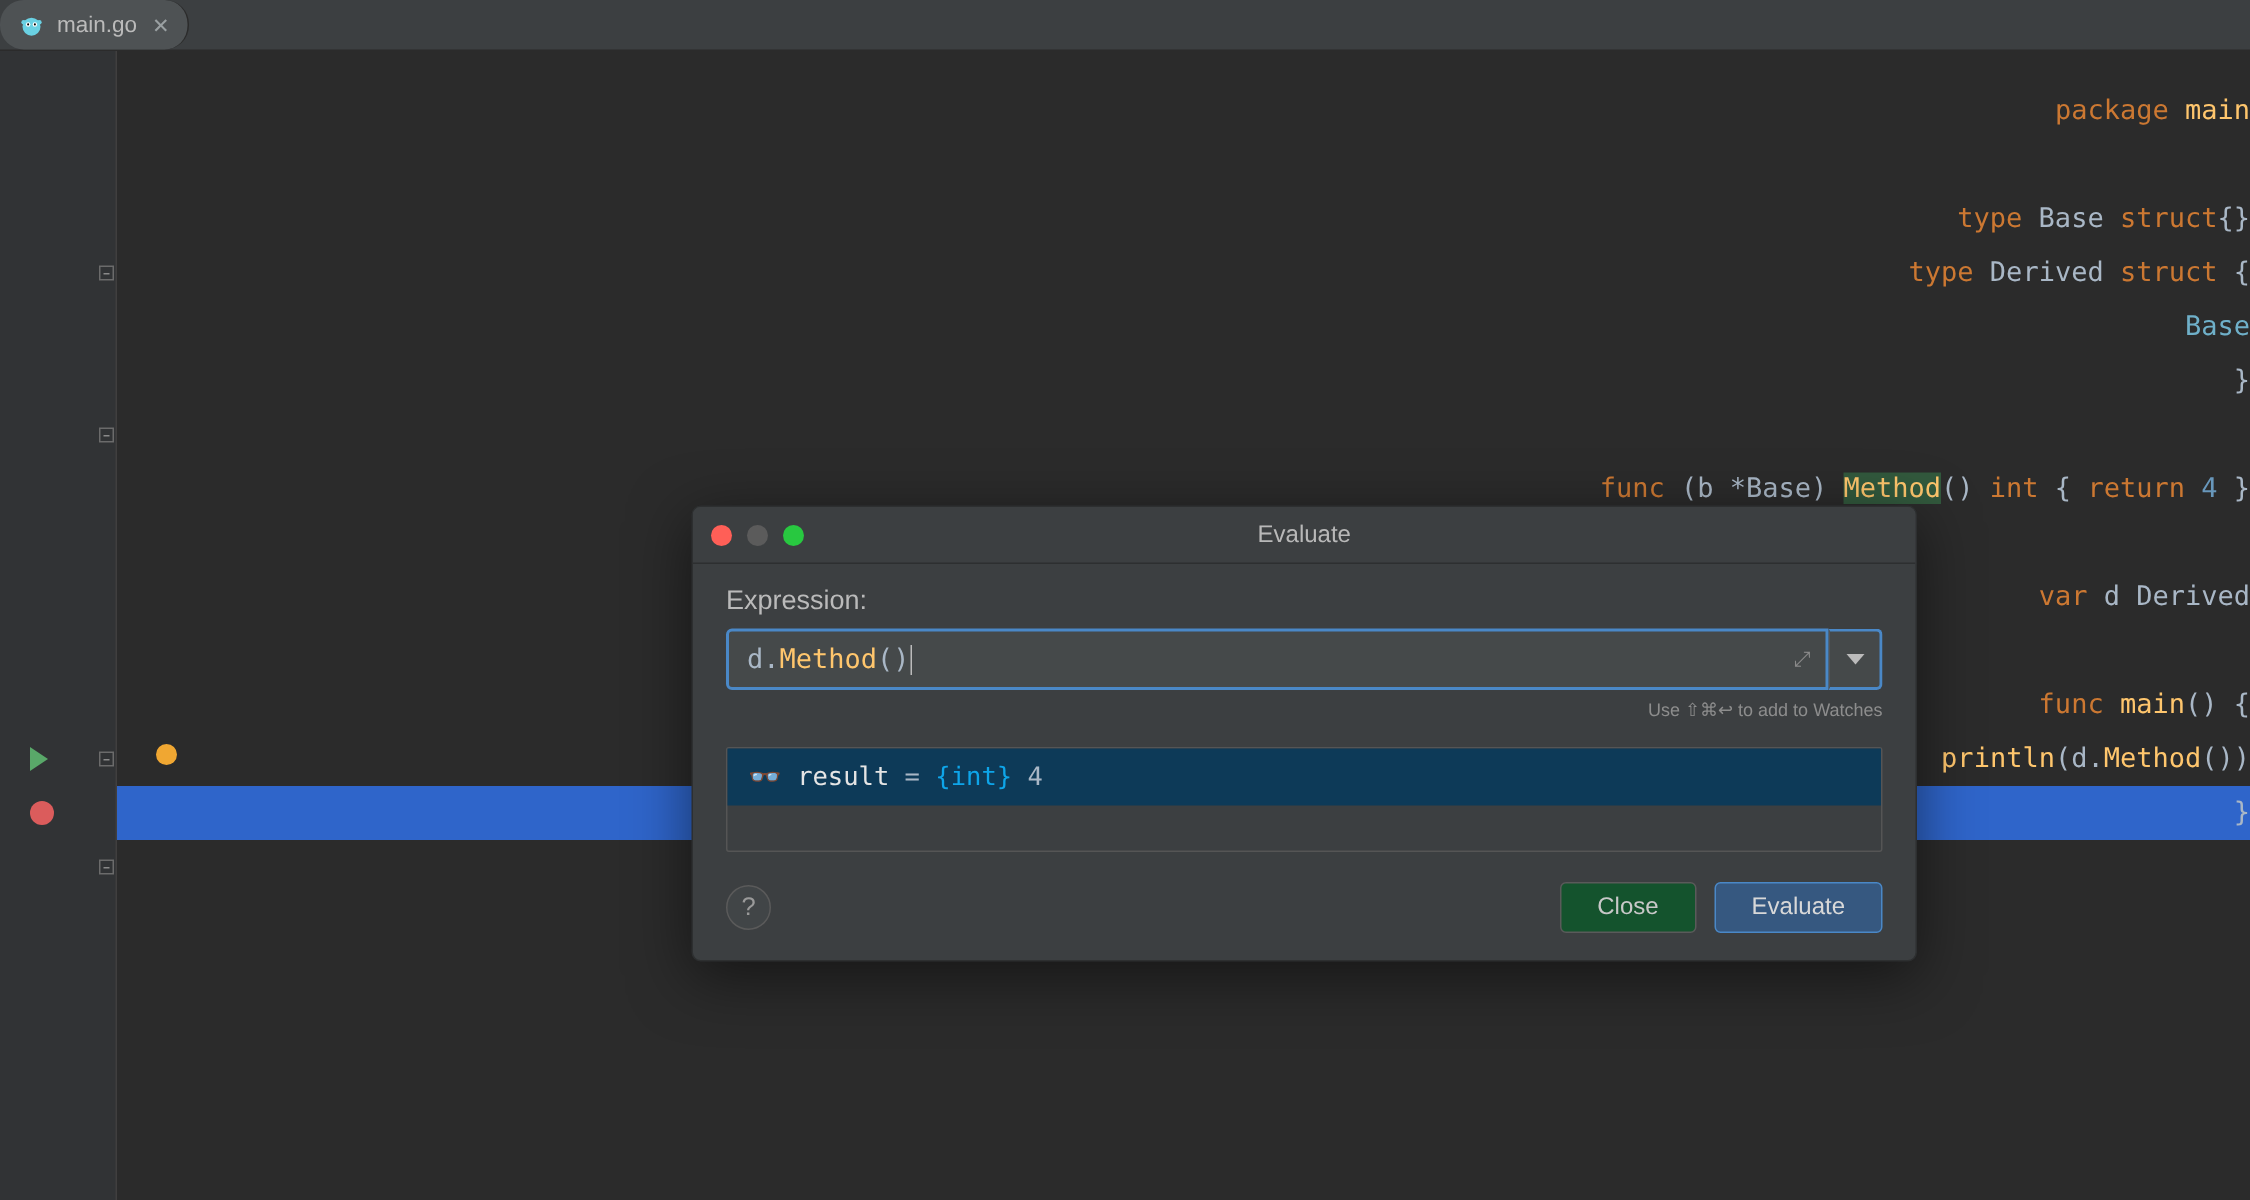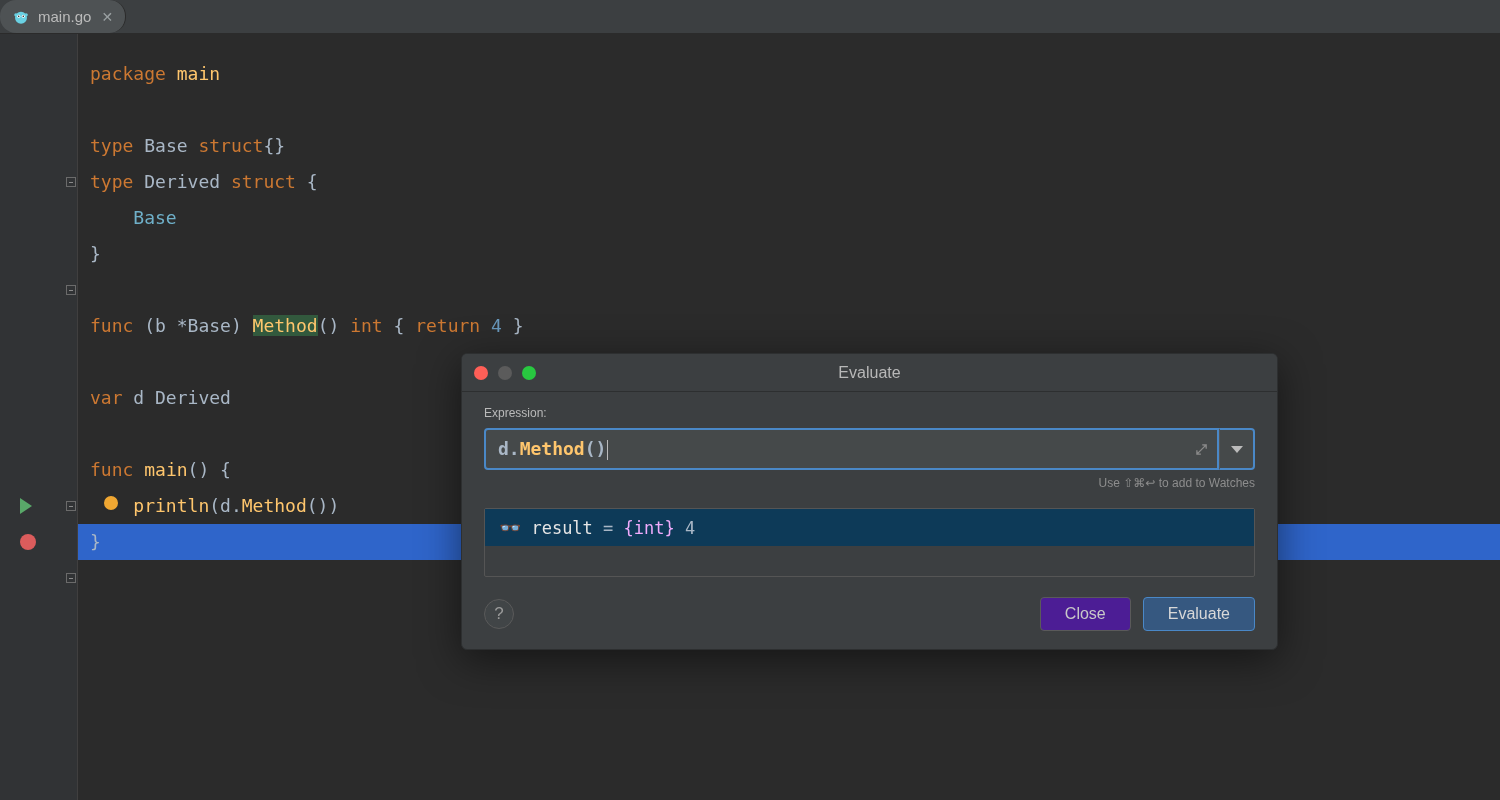--- a/index.html
+++ b/index.html
@@ -67,20 +67,21 @@
     height: 36px;
     background: #2f65ca;
     z-index: 0;
   }
   .code pre {
     position: relative;
     z-index: 1;
     margin: 0;
     white-space: pre;
     font-family: inherit;
+    text-align: right;
   }
   .pl { padding-left: 12px; }
   
   .kw   { color: #cc7832; } 
   .id   { color: #a9b7c6; }
   .type { color: #6fb0c9; }
   .fn   { color: #ffc66d; }
   .num  { color: #6897bb; }
   .br   { color: #a9b7c6; }
   .mhi  { background: #32593d; } 
@@ -89,21 +90,21 @@
   .fold  { position:absolute; right:-1px; width:14px; height:36px; display:flex; align-items:center; justify-content:center;}
   .foldbox { width:10px; height:10px; border:1px solid #6b6b6b; background:#313335; position:relative;}
   .foldbox::after{content:"";position:absolute;left:2px;right:2px;top:4px;border-top:1px solid #8a8a8a;}
   .run-tri { width:0;height:0;border-top:8px solid transparent;border-bottom:8px solid transparent;border-left:12px solid #59a869;}
   .bp { width:16px;height:16px;border-radius:50%;background:#db5c5c;}
   .bulb { width:18px;height:18px;border-radius:50%;background:#f0a732;position:absolute;z-index:3;border:2px solid #2b2b2b;}
   
   .dialog {
     position: absolute;
     left: 461px;
-    top: 353px;
+    top: 337px;
     width: 817px;
     background: #3c3f41;
     border: 1px solid #2d2f30;
     border-radius: 6px;
     box-shadow: 0 10px 40px rgba(0,0,0,0.5);
     z-index: 10;
     overflow: hidden;
   }
   .dlg-title {
     height: 38px;
@@ -123,60 +124,59 @@
     height: 100%;
     display: flex;
     align-items: center;
     gap: 10px;
   }
   .tdot { width: 14px; height: 14px; border-radius: 50%; }
   .tred { background: #ff5f57; }
   .tyel { background: #5b5b5b; }
   .tgrn { background: #28c840; }
   .dlg-body { padding: 14px 22px 18px 22px; }
-  .dlg-label { color: #bababa; font-size: 12px; margin-bottom: 8px; }
+  .dlg-label { color: #bababa; font-size: 18px; margin-bottom: 8px; }
   .expr-row { display: flex; gap: 0; margin-bottom: 6px; }
   .expr-input {
     flex: 1;
     background: #45494a;
     border: 2px solid #4a88c7;
     border-radius: 4px 0 0 4px;
     padding: 8px 34px 8px 12px;
     font-family: "Menlo", monospace;
     font-size: 18px;
     color: #a9b7c6;
     position: relative;
-    font-weight: bold;
   }
   .expr-input .caret {
     display:inline-block;width:1px;height:20px;background:#bbbbbb;vertical-align:middle;margin-left:1px;
   }
   .expand-icon{position:absolute;right:10px;top:50%;transform:translate(0,-50%);color:#8a8a8a;font-size:14px;}
   .dd-btn{
     width:36px;border:2px solid #4a88c7;border-left:1px solid #555;background:#45494a;border-radius:0 4px 4px 0;display:flex;align-items:center;justify-content:center;
   }
   .dd-btn .chev{width:0;height:0;border-left:6px solid transparent;border-right:6px solid transparent;border-top:7px solid #bbbbbb;}
   .hint{ text-align:right;font-size:12px;color:#8d8d8d;margin-bottom:18px;}
   .result-box{
     border:1px solid #555;background:#3c3f41;border-radius:2px;margin-bottom:20px;
   }
   .result-row{
     background:#0d3a58;padding:8px 14px;display:flex;align-items:center;gap:10px;font-family:"Menlo",monospace;font-size:17px;
   }
   .glasses{color:#b18f4a;font-size:18px;}
   .result-name{color:#e5e5e5;}
   .result-eq{color:#a9b7c6;}
-  .result-type{color:#f0abfc;text-align:right;}
+  .result-type{color:#0ea5e9;text-align:right;}
   .result-val{color:#a9b7c6;}
   .result-empty{height:30px;}
   .dlg-foot{display:flex;align-items:center;gap:12px;}
   .help-btn{width:30px;height:30px;border:1px solid #5a5a5a;border-radius:50%;display:flex;align-items:center;justify-content:center;color:#9a9a9a;font-size:17px;background:#414547;}
   .spacer{flex:1;}
   .btn{
-    padding:7px 24px;border-radius:4px;font-size:16px;border:1px solid #5a5a5a;color:#c8c8c8;background:#4c1d95;
+    padding:7px 24px;border-radius:4px;font-size:16px;border:1px solid #5a5a5a;color:#c8c8c8;background:#14532d;
   }
   .btn.primary{background:#365880;border:1px solid #4a88c7;color:#d8d8d8;}
 </style>
 </head>
 <body>
 
 <div class="tabbar">
   <div class="tab">
     <svg class="gopher" viewBox="0 0 24 24">
       <circle cx="12" cy="13" r="8" fill="#6ad1e3"></circle>

